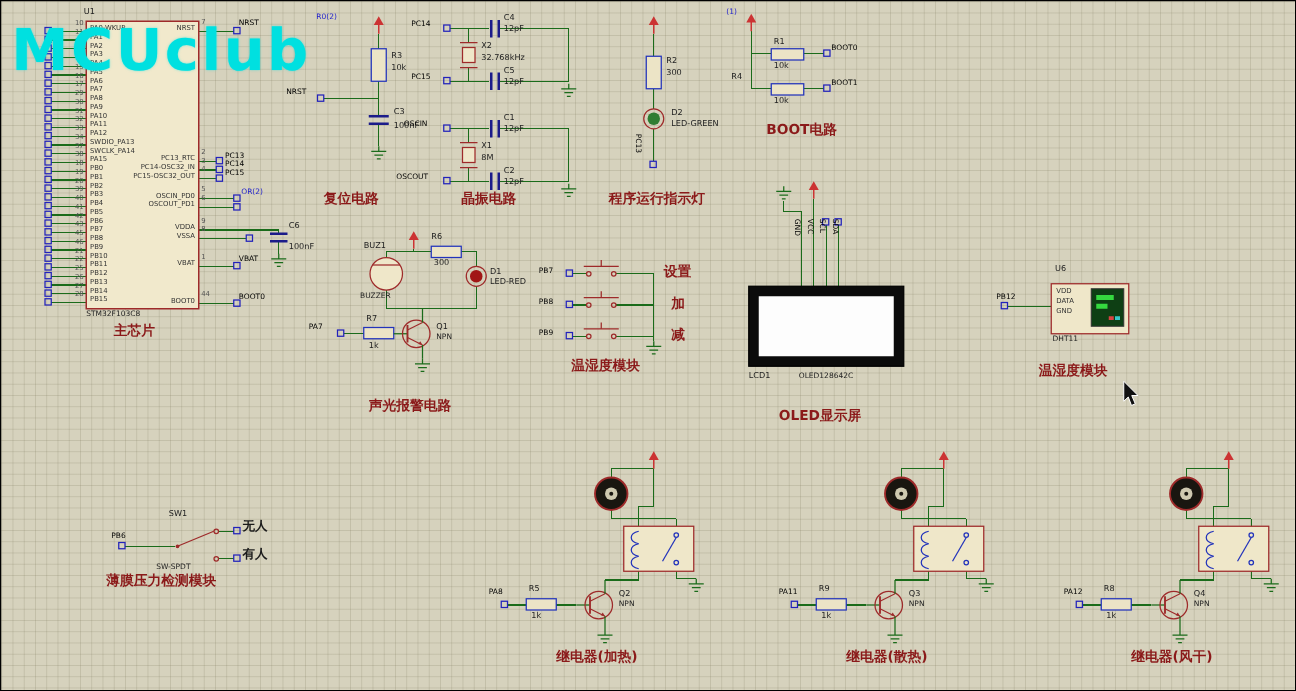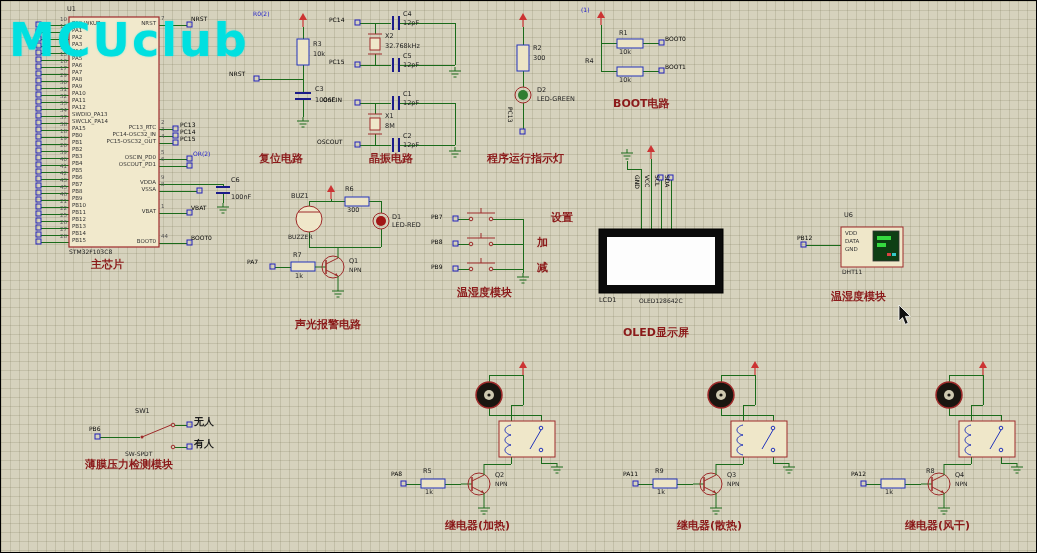--- a/index.html
+++ b/index.html
@@ -418,21 +418,21 @@
       <span class="ann ref" style="left: 391px; top: 221px;">LED-RED</span>
       <span class="ann ref" style="left: 348px; top: 257px;">Q1</span>
       <span class="ann part" style="left: 348px; top: 266px;">NPN</span>
       <span class="ann ref" style="left: 292px; top: 251px;">R7</span>
       <span class="ann ref" style="left: 294px; top: 272px;">1k</span>
       <span class="ann net" style="left: 246px; top: 258px;">PA7</span>
       <span class="ann red" style="left: 294px; top: 318px;">声光报警电路</span>
       <span class="ann net" style="left: 430px; top: 213px;">PB7</span>
       <span class="ann net" style="left: 430px; top: 238px;">PB8</span>
       <span class="ann net" style="left: 430px; top: 263px;">PB9</span>
-      <span class="ann red" style="left: 550px; top: 211px;">设置</span>
+      <span class="ann red" style="left: 530px; top: 211px;">设置</span>
       <span class="ann red" style="left: 536px; top: 236px;">加</span>
       <span class="ann red" style="left: 536px; top: 261px;">减</span>
       <span class="ann red" style="left: 456px; top: 286px;">温湿度模块</span>
       <span class="ann net" style="left: 639px; top: 174px; transform: rotate(90deg); transform-origin: 0px 0px;">GND</span>
       <span class="ann net" style="left: 649px; top: 174px; transform: rotate(90deg); transform-origin: 0px 0px;">VCC</span>
       <span class="ann net" style="left: 659px; top: 174px; transform: rotate(90deg); transform-origin: 0px 0px;">SCL</span>
       <span class="ann net" style="left: 669px; top: 174px; transform: rotate(90deg); transform-origin: 0px 0px;">SDA</span>
       <span class="ann ref" style="left: 598px; top: 296px;">LCD1</span>
       <span class="ann part" style="left: 638px; top: 297px;">OLED128642C</span>
       <span class="ann red" style="left: 622px; top: 326px;">OLED显示屏</span>
@@ -454,21 +454,21 @@
       <span class="ann net" style="left: 390px; top: 470px;">PA8</span>
       <span class="ann ref" style="left: 494px; top: 471px;">Q2</span>
       <span class="ann part" style="left: 494px; top: 480px;">NPN</span>
       <span class="ann red" style="left: 444px; top: 519px;">继电器(加热)</span>
       <span class="ann ref" style="left: 654px; top: 467px;">R9</span>
       <span class="ann ref" style="left: 656px; top: 488px;">1k</span>
       <span class="ann net" style="left: 622px; top: 470px;">PA11</span>
       <span class="ann ref" style="left: 726px; top: 471px;">Q3</span>
       <span class="ann part" style="left: 726px; top: 480px;">NPN</span>
       <span class="ann red" style="left: 676px; top: 519px;">继电器(散热)</span>
-      <span class="ann ref" style="left: 882px; top: 467px; padding-left: 43px;">R8</span>
+      <span class="ann ref" style="left: 882px; top: 467px;">R8</span>
       <span class="ann ref" style="left: 884px; top: 488px;">1k</span>
       <span class="ann net" style="left: 850px; top: 470px;">PA12</span>
       <span class="ann ref" style="left: 954px; top: 471px;">Q4</span>
       <span class="ann part" style="left: 954px; top: 480px;">NPN</span>
       <span class="ann red" style="left: 904px; top: 519px;">继电器(风干)</span>
       <span class="ann num numr" style="left: 54px; top: 16px;">10</span>
       <span class="ann pin" style="left: 71px; top: 20px;">PA0-WKUP</span>
       <span class="ann num numr" style="left: 54px; top: 23px;">11</span>
       <span class="ann pin" style="left: 71px; top: 27px;">PA1</span>
       <span class="ann num numr" style="left: 54px; top: 30px;">12</span>

